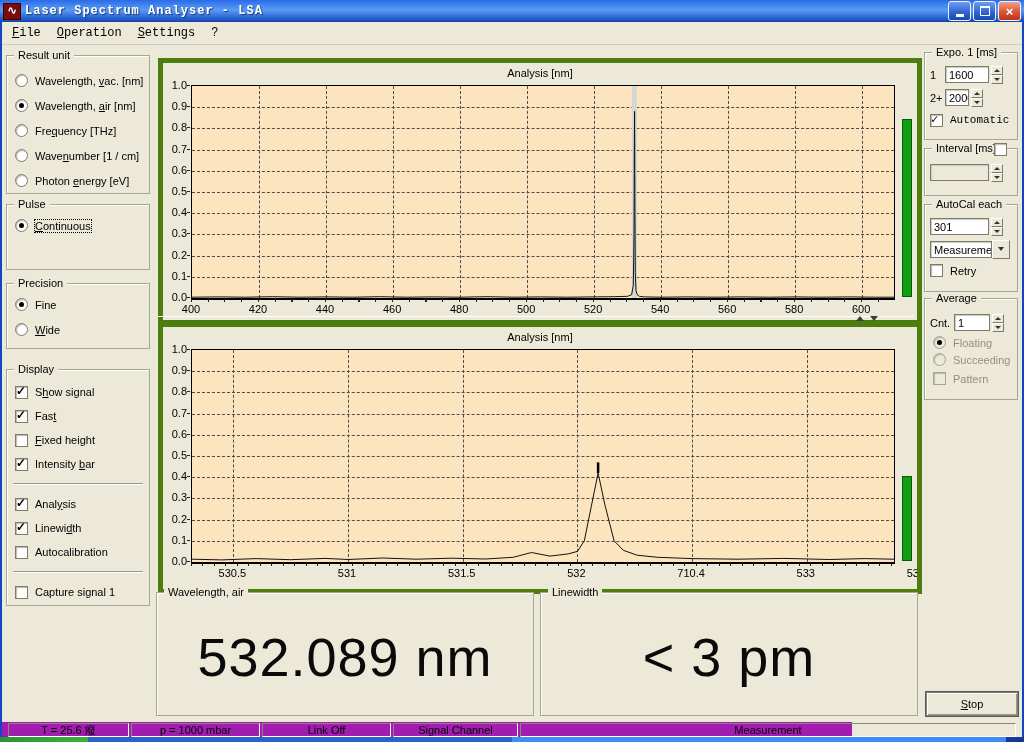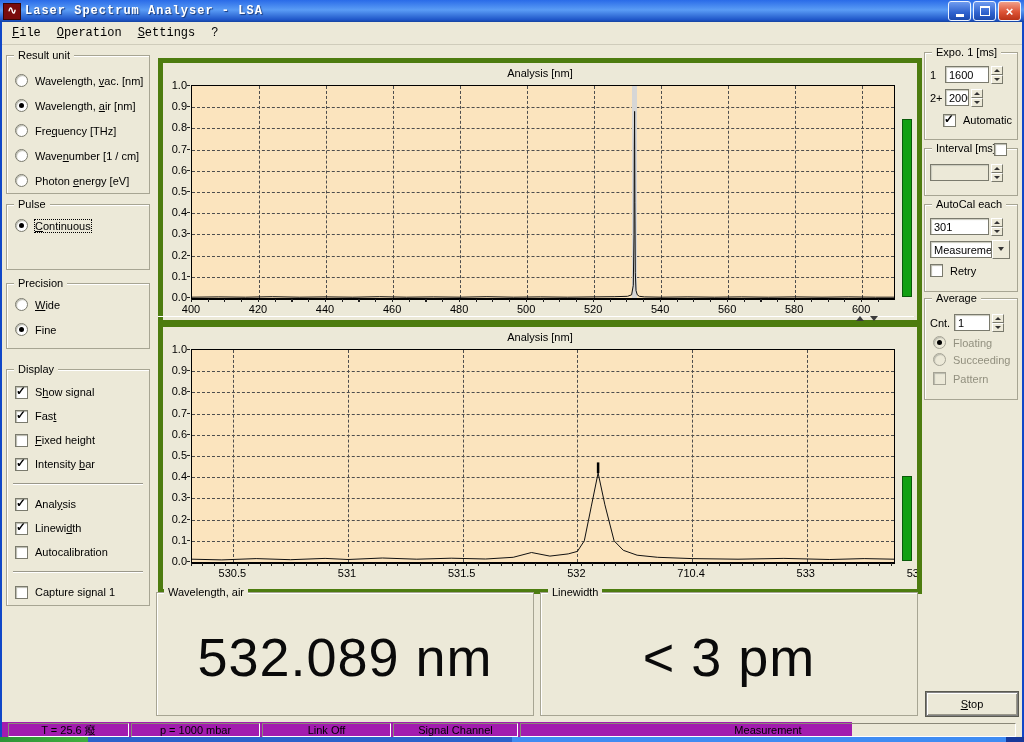--- a/index.html
+++ b/index.html
@@ -146,26 +146,26 @@
     <div class="gb-title">Pulse</div>
     <div class="row">
       <span class="radio on"></span>
       <span class="lbl focus"><u>C</u>ontinuous</span>
       </div>
   </div>
 
   <div class="gb" style="height:66px;margin-top:13px;padding-top:8px;">
     <div class="gb-title">Precision</div>
     <div class="row">
-      <span class="radio"></span>
-      <span class="lbl"><u>W</u>ide</span>
-      </div>
-    <div class="row">
       <span class="radio on"></span>
       <span class="lbl">Fine</span>
+      </div>
+    <div class="row">
+      <span class="radio"></span>
+      <span class="lbl"><u>W</u>ide</span>
       </div>
   </div>
 
   <div class="gb" style="height:237px;margin-top:20px;padding-top:10px;">
     <div class="gb-title">Display</div>
     <div class="row" style="height:24px">
       <span class="check on"></span>
       <span class="lbl">S<u>h</u>ow signal</span>
       </div>
     <div class="row" style="height:24px">
@@ -336,21 +336,21 @@
       <div class="field" style="width:24px;">2000</div>
       <div class="spin">
         <div class="sb">
             <div class="t-up"></div>
           </div>
         <div class="sb">
             <div class="t-dn"></div>
           </div>
         </div>
     </div>
-    <div class="row" style="height:22px;padding-left:18px;">
+    <div class="row" style="height:22px;padding-left:5px;font-family:Liberation Mono, monospace;">
       <span class="check on"></span>
       <span class="lbl">Automatic</span>
     </div>
   </div>
 
   <div class="gb" style="height:48px;margin-top:8px;padding-top:12px;">
     <div class="gb-title">Interval [ms]</div>
     <span class="check" style="position:absolute;top:-6px;right:3px;"></span>
     <div class="row" style="height:23px;padding-left:5px;">
       <div class="field dis" style="width:59px;"></div>

